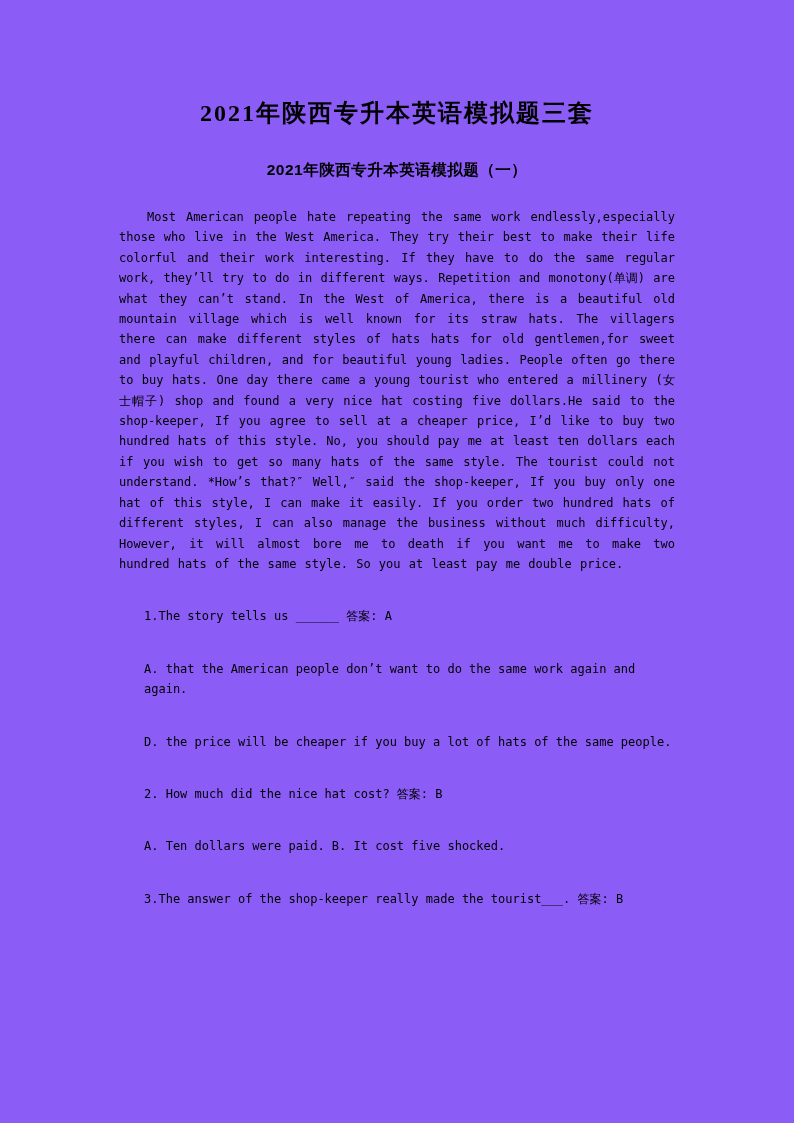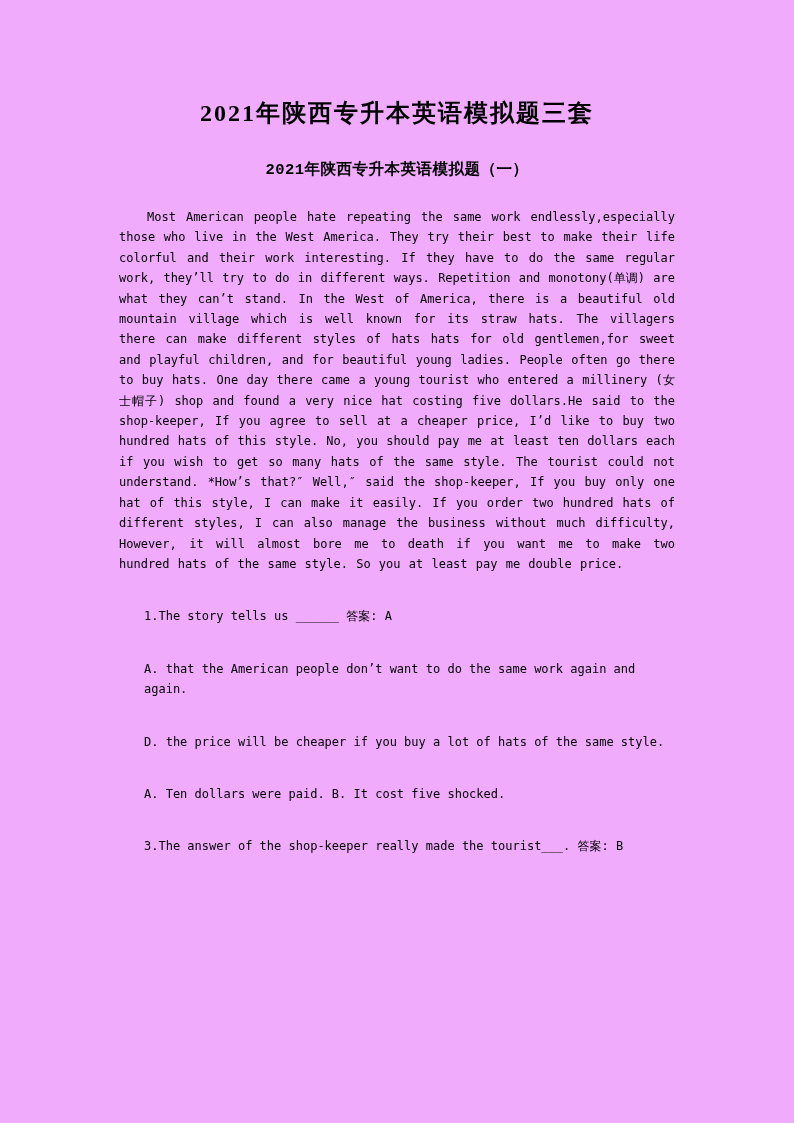--- a/index.html
+++ b/index.html
@@ -4,40 +4,40 @@
 <style>
   html, body {
     margin: 0;
     padding: 0;
     background: #ffffff;
   }
   .page {
     position: relative;
     width: 794px;
     height: 1123px;
-    background: #f0abfc;
+    background: #8b5cf6;
     color: #000000;
     overflow: hidden;
     font-family: "DejaVu Sans Mono", "Liberation Mono", monospace;
   }
   .doc-title {
     margin: 0;
     padding-top: 97px;
     text-align: center;
     font-family: "Liberation Serif", "DejaVu Serif", serif;
     font-weight: bold;
     font-size: 24px;
     line-height: 32px;
     letter-spacing: 2px;
   }
   .section-title {
     margin: 0;
     margin-top: 31px;
     text-align: center;
-    font-family: Liberation Mono, monospace;
+    font-family: Liberation Sans, sans-serif;
     font-weight: bold;
     font-size: 15.5px;
     line-height: 20px;
     letter-spacing: 0.5px;
   }
   .passage {
     margin: 27px auto 16px auto;
     width: 556px;
     font-size: 12px;
     line-height: 20.4px;
@@ -64,17 +64,18 @@
 <div class="page">
   <h1 class="doc-title">2021年陕西专升本英语模拟题三套</h1>
 
   <h2 class="section-title">2021年陕西专升本英语模拟题（一）</h2>
 
   <p class="passage">Most American people hate repeating the same work endlessly,especially those who live in the West America. They try their best to make their life colorful and their work interesting. If they have to do the same regular work, they’ll try to do in different ways. Repetition and monotony(单调) are what they can’t stand. In the West of America, there is a beautiful old mountain village which is well known for its straw hats. The villagers there can make different styles of hats hats for old gentlemen,for sweet and playful children, and for beautiful young ladies. People often go there to buy hats. One day there came a young tourist who entered a millinery (女士帽子) shop and found a very nice hat costing five dollars.He said to the shop-keeper, If you agree to sell at a cheaper price, I’d like to buy two hundred hats of this style. No, you should pay me at least ten dollars each if you wish to get so many hats of the same style. The tourist could not understand. *How’s that?″ Well,″ said the shop-keeper, If you buy only one hat of this style, I can make it easily. If you order two hundred hats of different styles, I can also manage the business without much difficulty, However, it will almost bore me to death if you want me to make two hundred hats of the same style. So you at least pay me double price.</p>
 
   <div class="questions">
       <div class="qline">1.The story tells us ______ 答案: A</div>
       <div class="qline">A. that the American people don’t want to do the same work again and again.</div>
-      <div class="qline">D. the price will be cheaper if you buy a lot of hats of the same style.</div>
+      <div class="qline">D. the price will be cheaper if you buy a lot of hats of the same people.</div>
+      <div class="qline">2. How much did the nice hat cost? 答案: B</div>
       <div class="qline">A. Ten dollars were paid. B. It cost five shocked.</div>
       <div class="qline">3.The answer of the shop-keeper really made the tourist___. 答案: B</div>
     </div>
 </div>
 
 </body></html>

